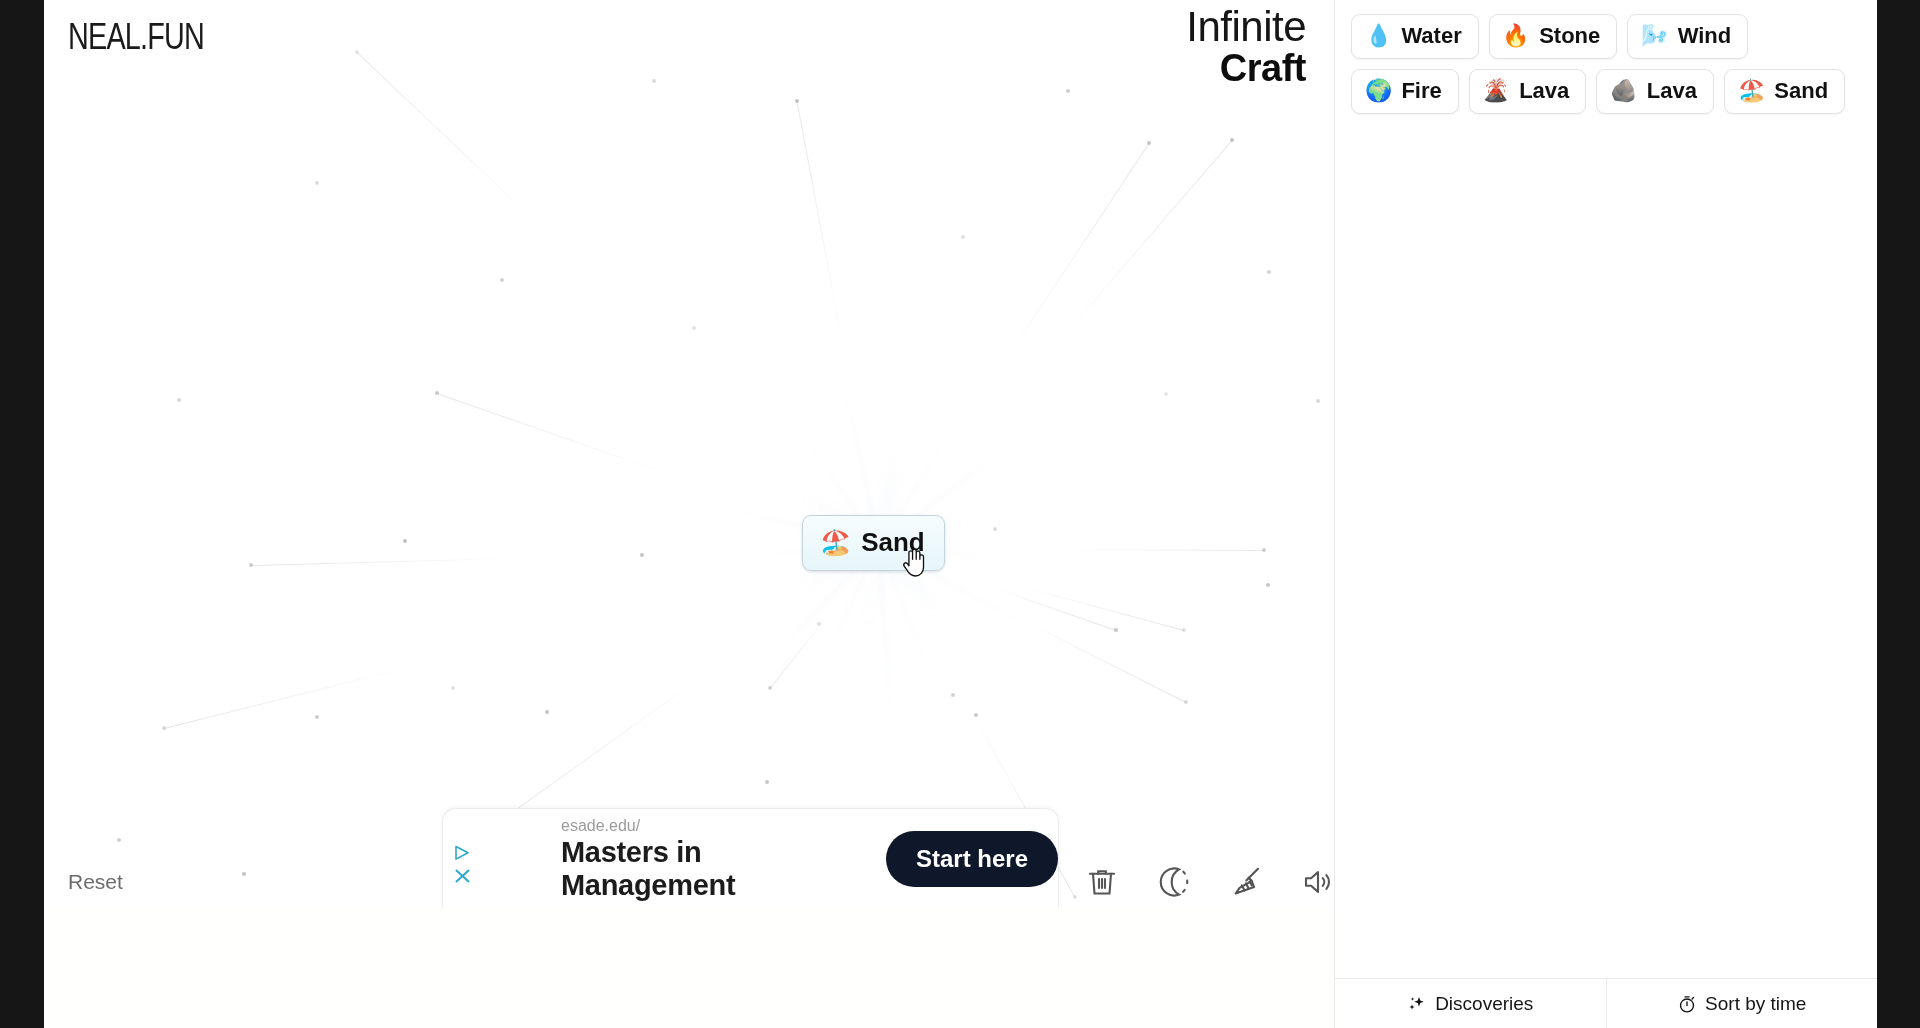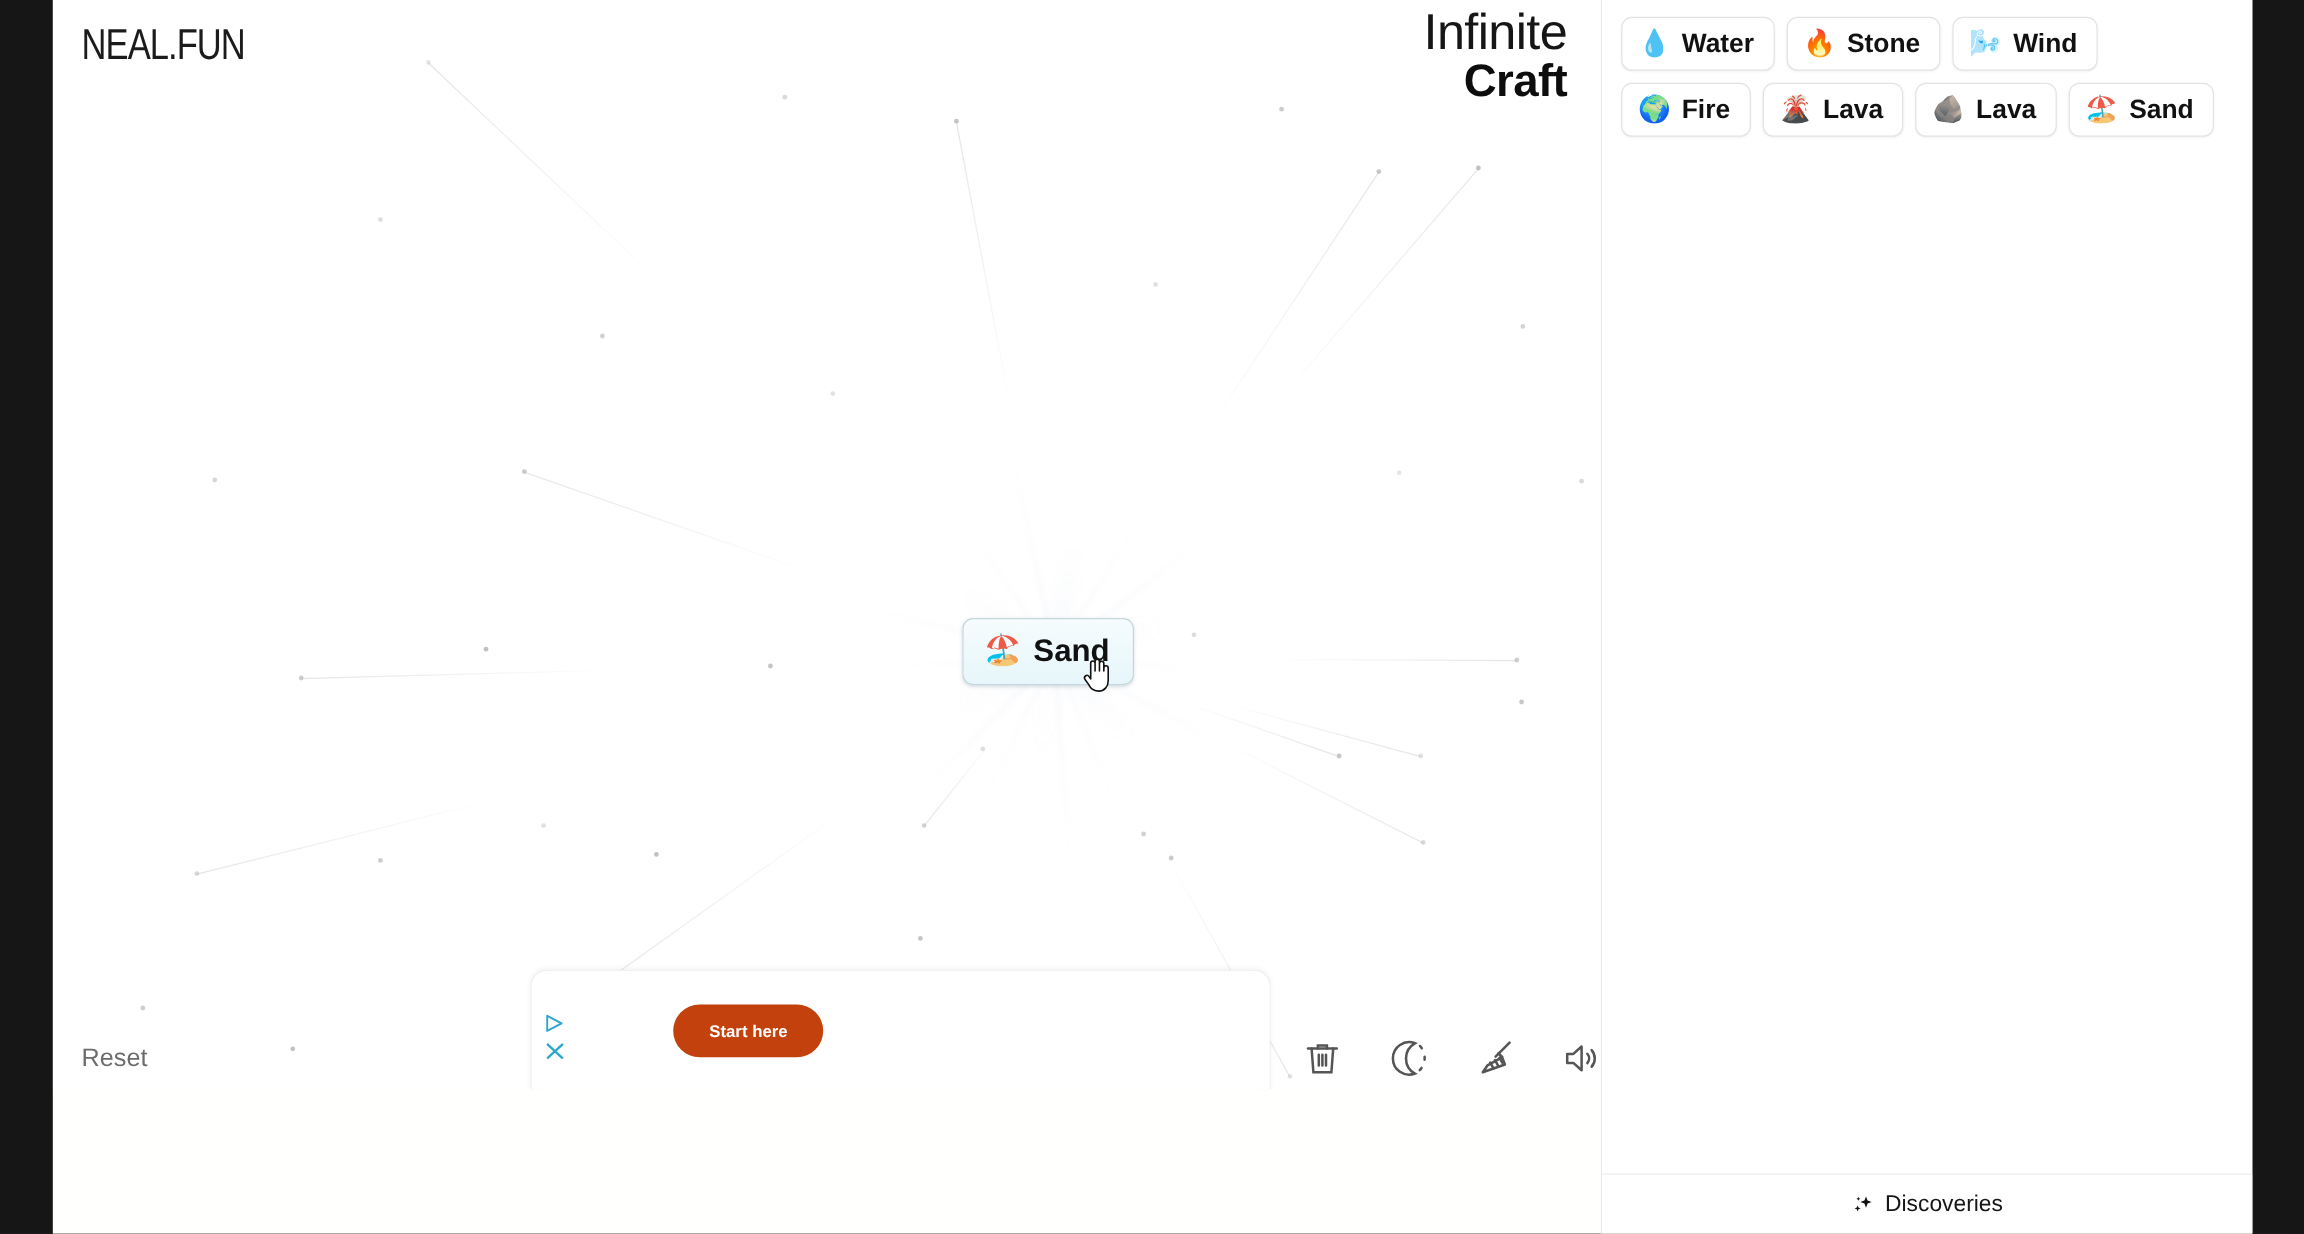--- a/index.html
+++ b/index.html
@@ -112,21 +112,21 @@
   }
   .ad-ctrl { position:absolute; left:9px; top:34px; width:22px; }
   .ad-ctrl svg { display:block; }
   .ad-body {
     margin-left:118px;
     display:flex; align-items:center; gap:22px;
   }
   .ad-url { font-size:16px; color:#9c9c9c; line-height:1.25; }
   .ad-title { font-size:29px; font-weight:700; color:#1c1c1c; letter-spacing:-0.3px; }
   .ad-cta {
-    background:#c2410c; color:#fff; font-size:14px; font-weight:600;
+    background:#0f172a; color:#fff; font-size:24px; font-weight:600;
     padding:14px 30px; border-radius:999px; white-space:nowrap;
   }
 
   
   .sidebar {
     position:absolute; left:1290px; top:0; width:543px; height:1028px;
     background:#fff; border-left:1px solid #e9e9e9;
     display:flex; flex-direction:column;
   }
   .items {
@@ -302,20 +302,24 @@
       <div class="ad">
         <div class="ad-ctrl">
           <svg width="22" height="20" viewBox="0 0 22 20">
             <path d="M4 3.5l12 6.3-12 6.3z" fill="none" stroke="#2ca8cf" stroke-width="1.6" stroke-linejoin="round"></path>
           </svg>
           <svg width="22" height="22" viewBox="0 0 22 22" style="margin-top:2px">
             <path d="M4.5 5.5l12 11M16.5 5.5l-12 11" stroke="#2ca8cf" stroke-width="2" stroke-linecap="round"></path>
           </svg>
         </div>
         <div class="ad-body">
+          <div>
+            <div class="ad-url">esade.edu/</div>
+            <div class="ad-title">Masters in Management</div>
+          </div>
           <div class="ad-cta">Start here</div>
         </div>
       </div>
 
     </div>
 
     <div class="sidebar">
 
       <div class="items" id="items">
           <div class="item">
@@ -350,19 +354,28 @@
 
       <div class="tabs">
         <div class="tab">
           <svg width="20" height="20" viewBox="0 0 20 20">
             <path d="M12 3l1.3 3.4L16.7 7.7l-3.4 1.3L12 12.4l-1.3-3.4L7.3 7.7l3.4-1.3z" fill="#111"></path>
             <path d="M5 10.5l.7 1.8 1.8.7-1.8.7-.7 1.8-.7-1.8-1.8-.7 1.8-.7z" fill="#111"></path>
             <path d="M5.6 3.3l.5 1.2 1.2.5-1.2.5-.5 1.2-.5-1.2-1.2-.5 1.2-.5z" fill="#111"></path>
           </svg>
           <span>Discoveries</span>
         </div>
+        <div class="tab">
+          <svg width="20" height="20" viewBox="0 0 22 22" fill="none" stroke="#111" stroke-width="1.5" stroke-linecap="round">
+            <circle cx="11" cy="12.6" r="7.1"></circle>
+            <path d="M11 8.6v4"></path>
+            <path d="M8.8 3.2h4.4"></path>
+            <path d="M16.6 5.4l1.6-1.7"></path>
+          </svg>
+          <span>Sort by time</span>
+        </div>
       </div>
 
 
     </div>
 
   </div>
 </div>
 
 </body></html>

